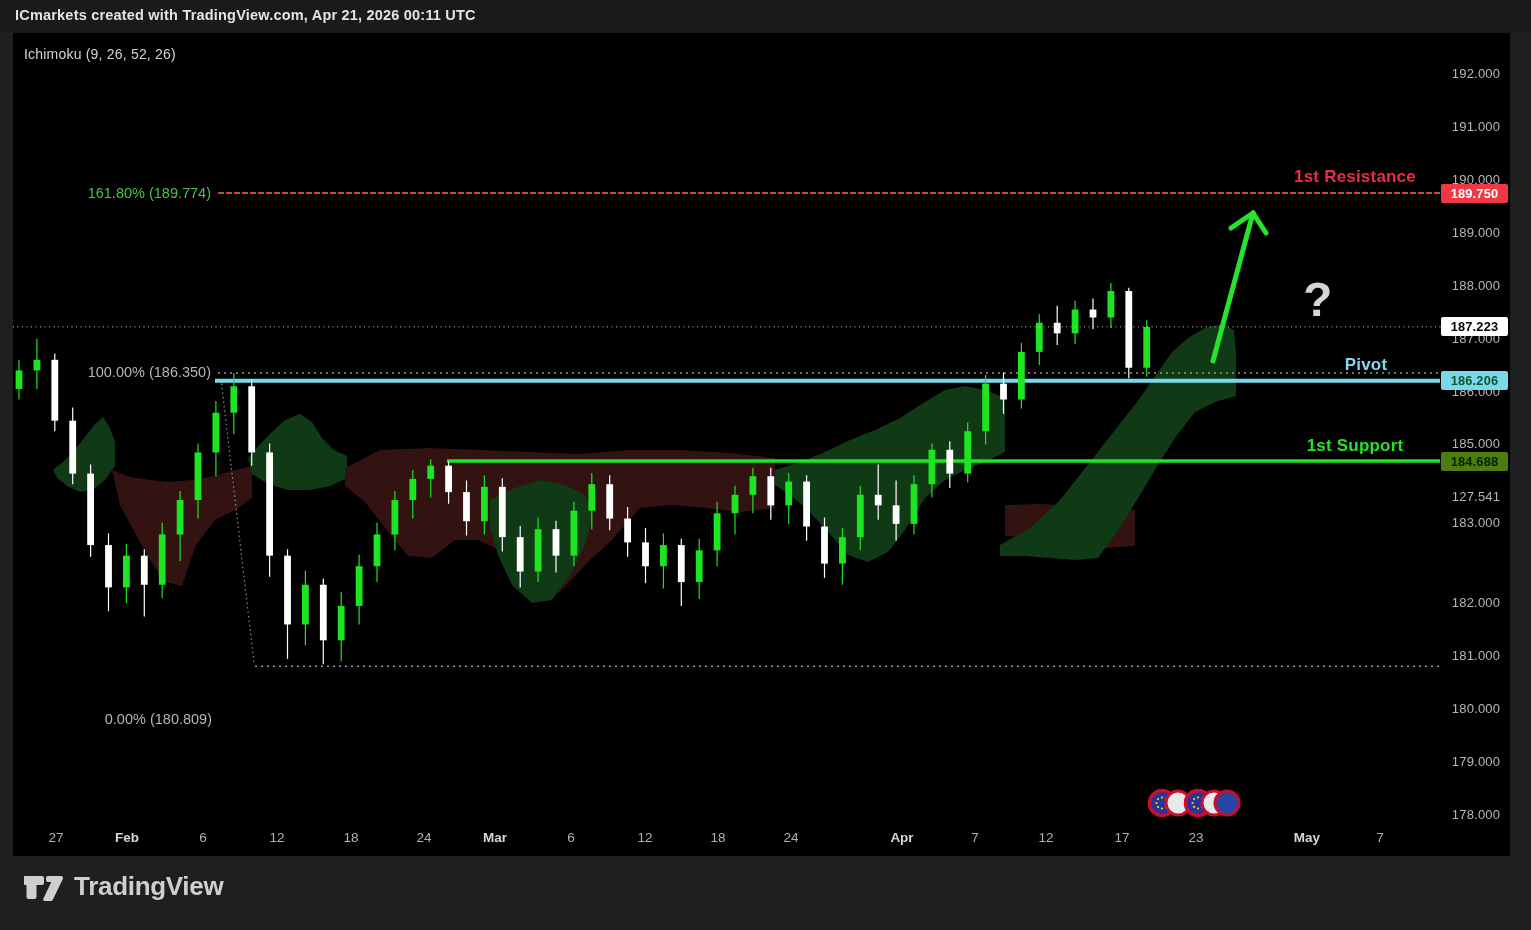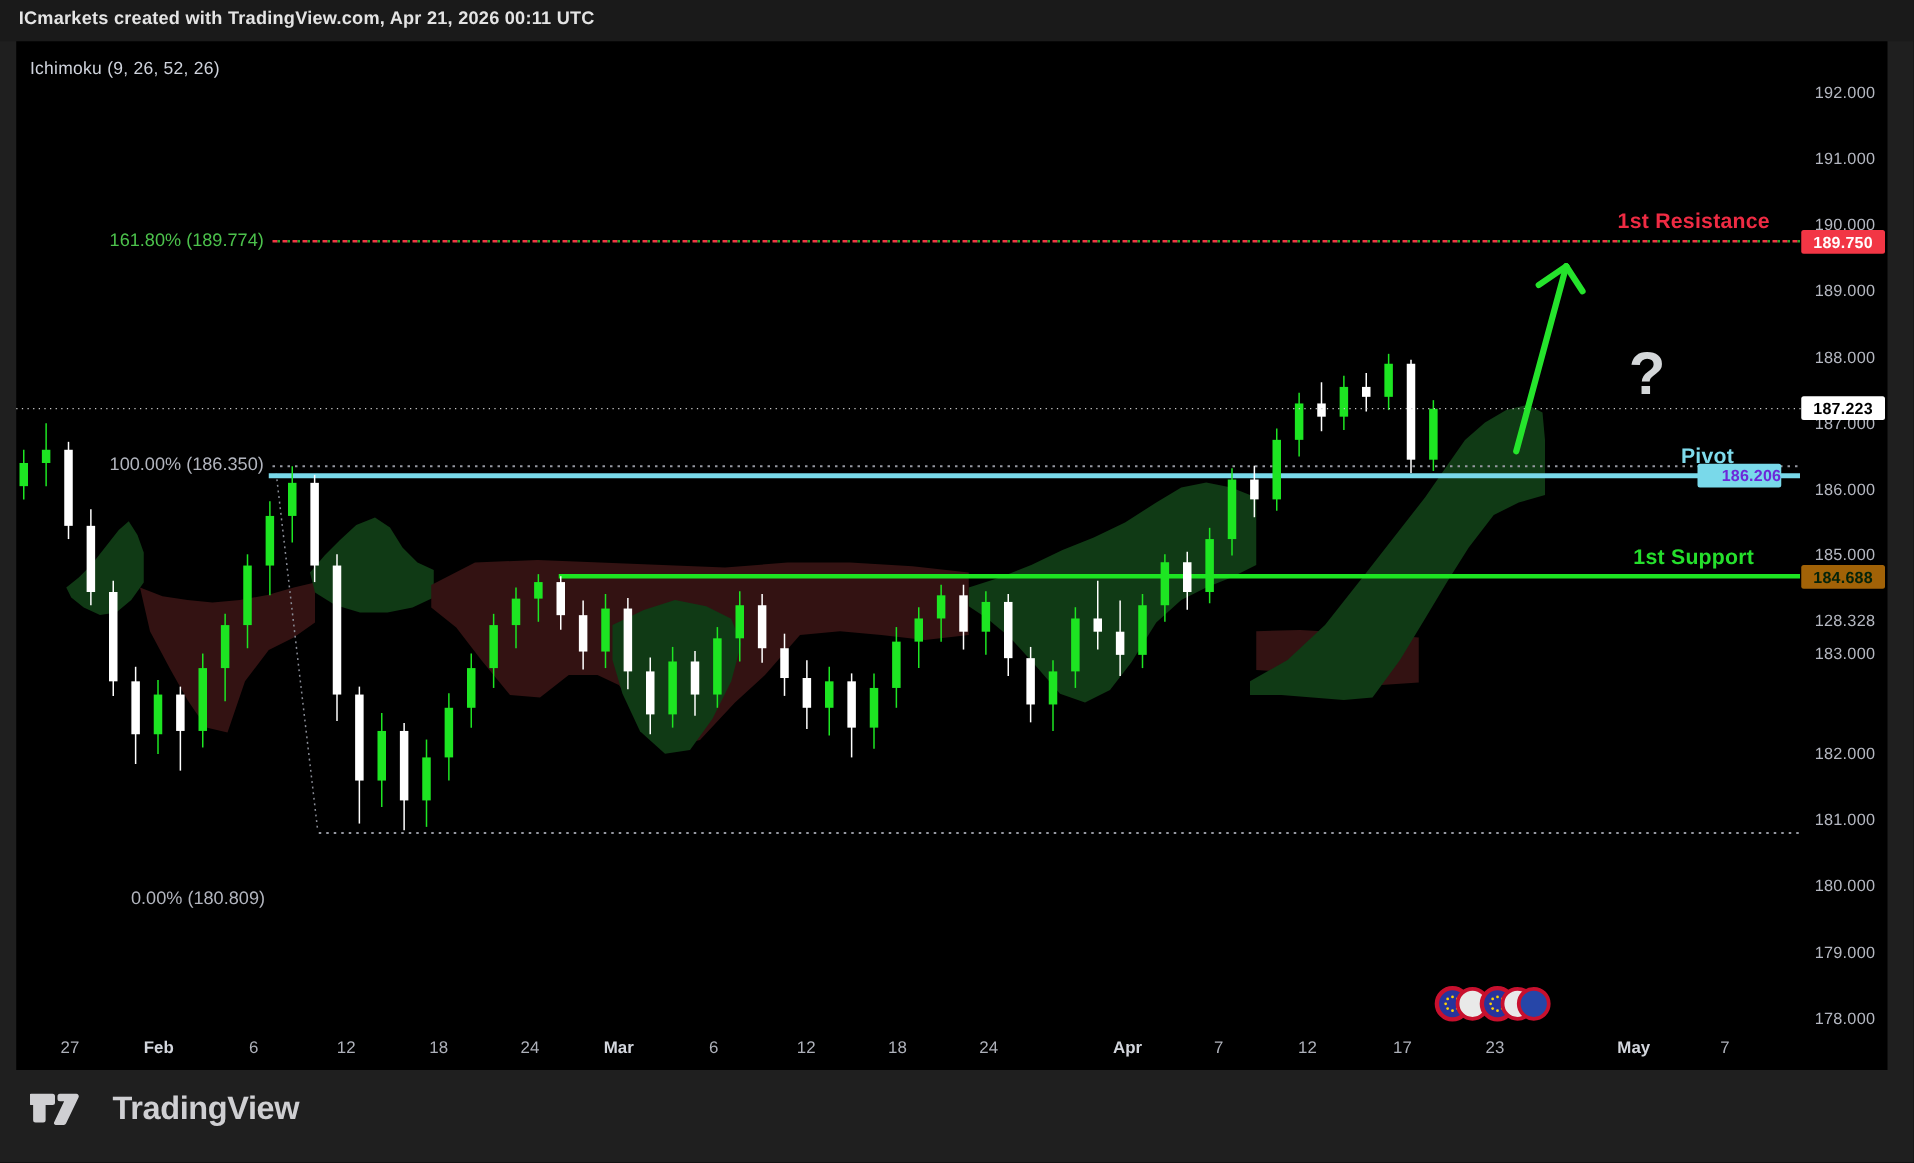--- a/index.html
+++ b/index.html
@@ -13,21 +13,21 @@
   #chart-svg{left:0;top:0;width:1531px;height:930px;}
   .indicator-label{left:24px;top:46px;font-size:14px;color:#cfd3dc;letter-spacing:.2px;}
   .fib-label{font-size:14.5px;white-space:nowrap;text-align:right;}
   .annot{font-size:17px;font-weight:700;white-space:nowrap;text-align:center;letter-spacing:.2px;}
   .qmark{font-size:48px;font-weight:700;color:#d4d7d9;}
   .ytick{position:absolute;left:0;width:64px;text-align:center;font-size:13px;color:#b4b7c0;letter-spacing:.2px;}
   .xtick{position:absolute;transform:translateX(-50%);font-size:13.5px;color:#aeb1ba;white-space:nowrap;}
   .xtick.month{font-weight:700;color:#d3d6dd;}
   .badge{position:absolute;left:0;width:67px;height:19px;line-height:19px;text-align:center;
          font-size:12.8px;font-weight:700;border-radius:2px;letter-spacing:.2px;}
-  .footer-logo{left:24px;top:871px;display:flex;gap:26px;}
+  .footer-logo{left:24px;top:871px;display:flex;align-items:center;gap:10px;}
   .footer-logo-text{font-size:26px;font-weight:700;color:#cfcfd2;letter-spacing:-.3px;}
   #y-axis,#x-axis,#badges{left:0;top:0;width:1531px;height:930px;pointer-events:none;}
 </style>
 </head>
 <body>
 
 <div id="root">
 
   <div class="abs topbar">
     <div class="abs topbar-title">ICmarkets created with TradingView.com, Apr 21, 2026 00:11 UTC</div>
@@ -361,21 +361,21 @@
 
   <div id="y-axis" class="abs">
       <div class="ytick" style="left: 1444px; top: 66px;">192.000</div>
       <div class="ytick" style="left: 1444px; top: 118.928px;">191.000</div>
       <div class="ytick" style="left: 1444px; top: 171.856px;">190.000</div>
       <div class="ytick" style="left: 1444px; top: 224.784px;">189.000</div>
       <div class="ytick" style="left: 1444px; top: 277.712px;">188.000</div>
       <div class="ytick" style="left: 1444px; top: 330.64px;">187.000</div>
       <div class="ytick" style="left: 1444px; top: 383.568px;">186.000</div>
       <div class="ytick" style="left: 1444px; top: 436.496px;">185.000</div>
-      <div class="ytick" style="left: 1444px; top: 489.424px;">128.328</div>
+      <div class="ytick" style="left: 1444px; top: 489.424px;">127.541</div>
       <div class="ytick" style="left: 1444px; top: 515px;">183.000</div>
       <div class="ytick" style="left: 1444px; top: 595.28px;">182.000</div>
       <div class="ytick" style="left: 1444px; top: 648.208px;">181.000</div>
       <div class="ytick" style="left: 1444px; top: 701.136px;">180.000</div>
       <div class="ytick" style="left: 1444px; top: 754.064px;">179.000</div>
       <div class="ytick" style="left: 1444px; top: 806.992px;">178.000</div>
     </div>
   <div id="x-axis" class="abs">
       <div class="xtick" style="left: 56px; top: 830px;">27</div>
       <div class="xtick month" style="left: 127px; top: 830px;">Feb</div>
@@ -392,22 +392,22 @@
       <div class="xtick" style="left: 975px; top: 830px;">7</div>
       <div class="xtick" style="left: 1046px; top: 830px;">12</div>
       <div class="xtick" style="left: 1122px; top: 830px;">17</div>
       <div class="xtick" style="left: 1196px; top: 830px;">23</div>
       <div class="xtick month" style="left: 1307px; top: 830px;">May</div>
       <div class="xtick" style="left: 1380px; top: 830px;">7</div>
     </div>
   <div id="badges" class="abs">
       <div class="badge" style="left: 1441px; top: 183.588px; background: rgb(242, 54, 69); color: rgb(255, 255, 255);">189.750</div>
       <div class="badge" style="left: 1441px; top: 317.337px; background: rgb(255, 255, 255); color: #000000;">187.223</div>
-      <div class="badge" style="left: 1358px; top: 371.165px; background: rgb(121, 217, 234); color: #6d28d9; text-align: right;">186.206</div>
-      <div class="badge" style="left: 1441px; top: 451.51px; background: #a16207; color: rgb(4, 35, 10);">184.688</div>
+      <div class="badge" style="left: 1441px; top: 371.165px; background: rgb(121, 217, 234); color: #14532d;">186.206</div>
+      <div class="badge" style="left: 1441px; top: 451.51px; background: #4d7c0f; color: rgb(4, 35, 10);">184.688</div>
     </div>
 
   <div class="abs footer-logo">
     <svg width="40" height="30" viewBox="0 0 40 30">
       <path fill="#cfcfd2" d="M1,4 h17 a2,2 0 0 1 2,2 v5 a2,2 0 0 1 -2,2 h-5.5 v12 a2,2 0 0 1 -2,2 h-6 a2,2 0 0 1 -2,-2 v-12 h-1.5 a2,2 0 0 1 -2,-2 v-5 a2,2 0 0 1 2,-2 z"></path>
       <path fill="#cfcfd2" d="M24,4 h13 a2,2 0 0 1 1.8,2.9 l-10,20.9 a2,2 0 0 1 -1.8,1.2 h-6.3 a1.6,1.6 0 0 1 -1.4,-2.3 l8,-16.7 h-3.3 a2,2 0 0 1 -2,-2 v-2 a2,2 0 0 1 2,-2 z"></path>
     </svg>
     <span class="footer-logo-text">TradingView</span>
   </div>
 

